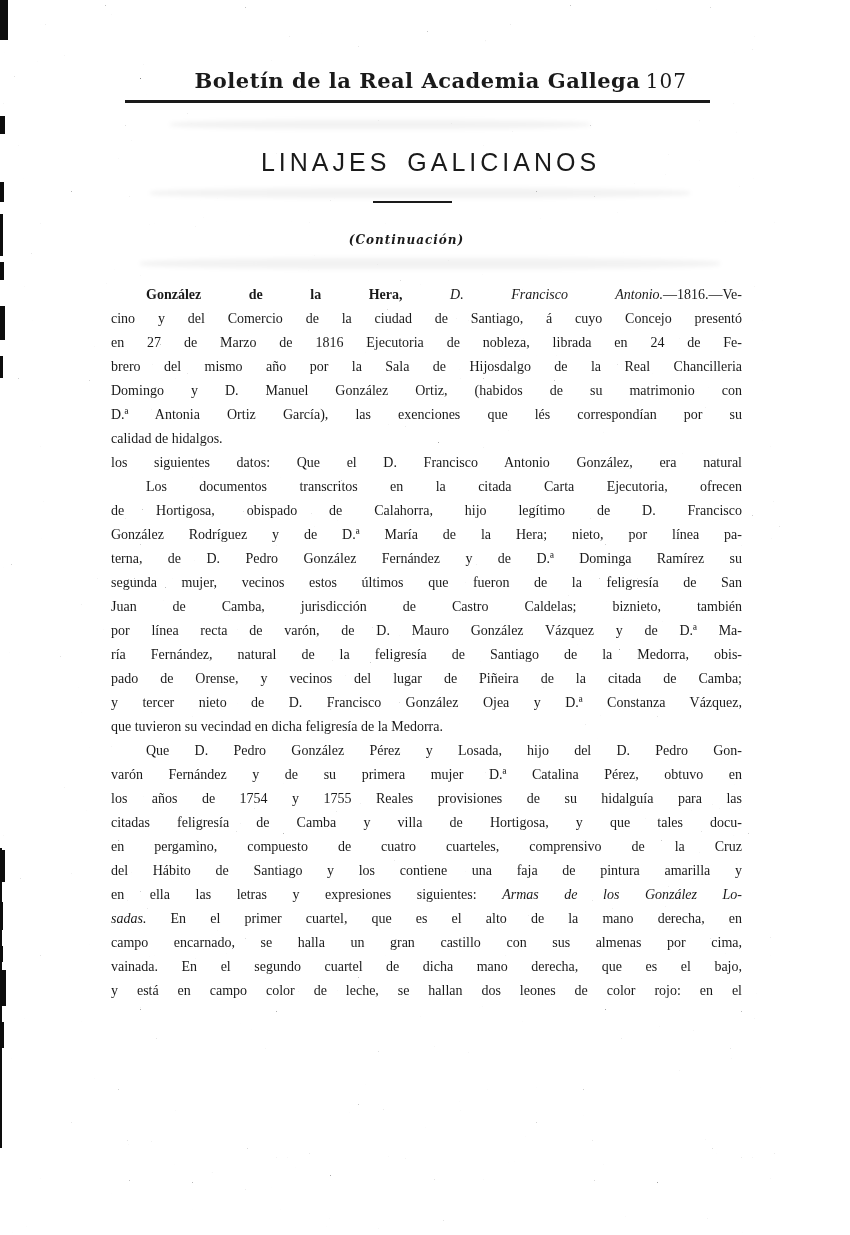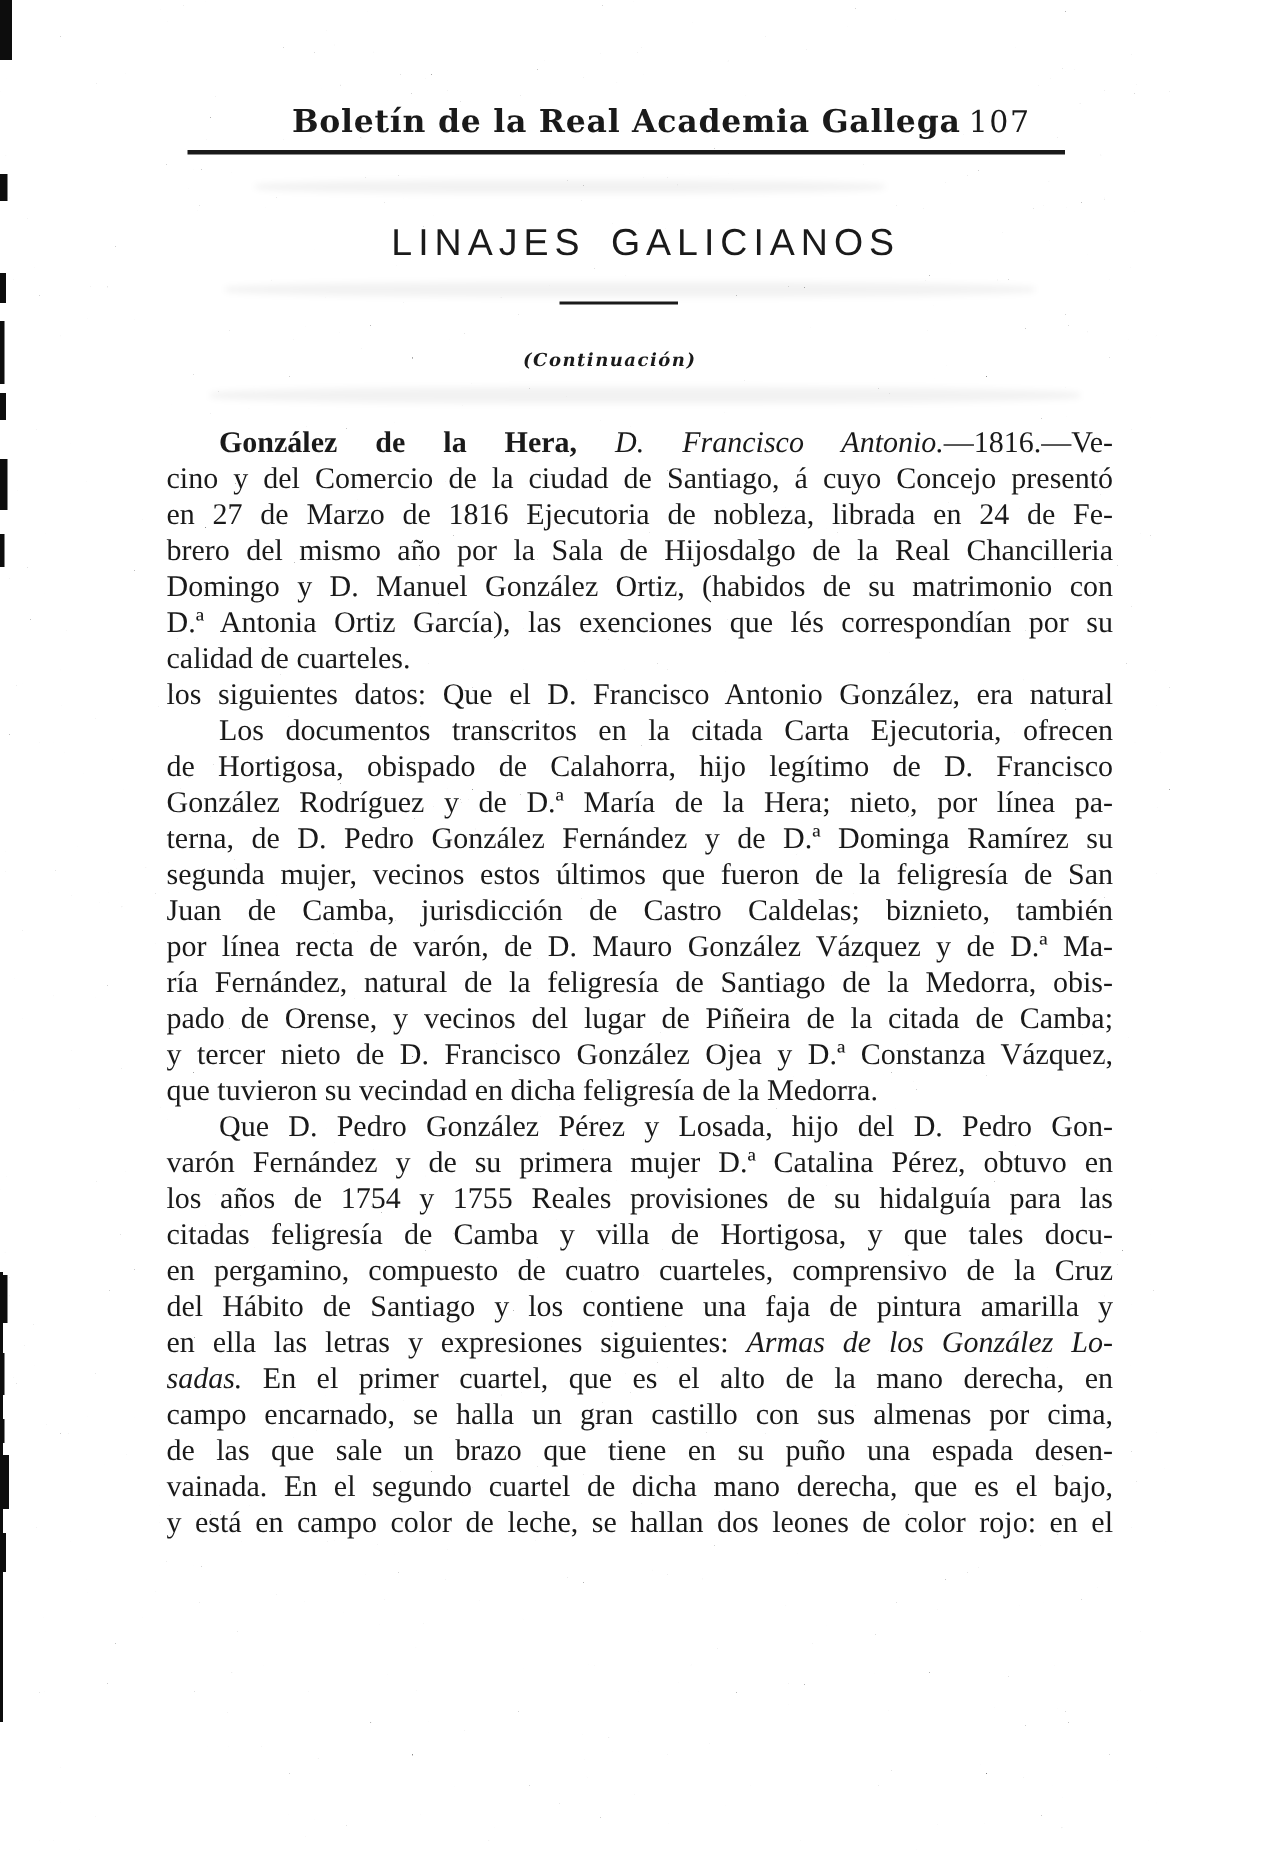--- a/index.html
+++ b/index.html
@@ -56,21 +56,21 @@
     font-family: "DejaVu Serif", serif;
     font-style: italic;
     font-weight: bold;
     font-size: 12px;
     letter-spacing: 1px;
   }
 
   .article-body {
     position: absolute; left: 111px; top: 283px; width: 631px;
     font-family: "Liberation Serif", serif;
-    font-size: 20px;
+    font-size: 14px;
     line-height: 24px;
   }
   .line {
     height: 24px;
     overflow: hidden;
     text-align: justify;
     text-align-last: justify;
   }
   .line.flush-left { text-align-last: left; }
   .line.indent { text-indent: 35px; }
@@ -121,21 +121,21 @@
   <div class="title-divider"></div>
   <div class="continuation">(Continuación)</div>
 
   <div class="article-body">
       <div class="line indent"><span class="seg-b">González de la Hera, </span><span class="seg-i">D. Francisco Antonio.</span><span>—1816.—Ve-</span></div>
       <div class="line"><span>cino y del Comercio de la ciudad de Santiago, á cuyo Concejo presentó</span></div>
       <div class="line"><span>en 27 de Marzo de 1816 Ejecutoria de nobleza, librada en 24 de Fe-</span></div>
       <div class="line"><span>brero del mismo año por la Sala de Hijosdalgo de la Real Chancilleria</span></div>
       <div class="line"><span>Domingo y D. Manuel González Ortiz, (habidos de su matrimonio con</span></div>
       <div class="line"><span>D.ª Antonia Ortiz García), las exenciones que lés correspondían por su</span></div>
-      <div class="line flush-left"><span>calidad de cuarteles.</span></div>
+      <div class="line flush-left"><span>calidad de hidalgos.</span></div>
       <div class="line"><span>los siguientes datos: Que el D. Francisco Antonio González, era natural</span></div>
       <div class="line indent"><span>Los documentos transcritos en la citada Carta Ejecutoria, ofrecen</span></div>
       <div class="line"><span>de Hortigosa, obispado de Calahorra, hijo legítimo de D. Francisco</span></div>
       <div class="line"><span>González Rodríguez y de D.ª María de la Hera; nieto, por línea pa-</span></div>
       <div class="line"><span>terna, de D. Pedro González Fernández y de D.ª Dominga Ramírez su</span></div>
       <div class="line"><span>segunda mujer, vecinos estos últimos que fueron de la feligresía de San</span></div>
       <div class="line"><span>Juan de Camba, jurisdicción de Castro Caldelas; biznieto, también</span></div>
       <div class="line"><span>por línea recta de varón, de D. Mauro González Vázquez y de D.ª Ma-</span></div>
       <div class="line"><span>ría Fernández, natural de la feligresía de Santiago de la Medorra, obis-</span></div>
       <div class="line"><span>pado de Orense, y vecinos del lugar de Piñeira de la citada de Camba;</span></div>
@@ -143,18 +143,17 @@
       <div class="line flush-left"><span>que tuvieron su vecindad en dicha feligresía de la Medorra.</span></div>
       <div class="line indent"><span>Que D. Pedro González Pérez y Losada, hijo del D. Pedro Gon-</span></div>
       <div class="line"><span>varón Fernández y de su primera mujer D.ª Catalina Pérez, obtuvo en</span></div>
       <div class="line"><span>los años de 1754 y 1755 Reales provisiones de su hidalguía para las</span></div>
       <div class="line"><span>citadas feligresía de Camba y villa de Hortigosa, y que tales docu-</span></div>
       <div class="line"><span>en pergamino, compuesto de cuatro cuarteles, comprensivo de la Cruz</span></div>
       <div class="line"><span>del Hábito de Santiago y los contiene una faja de pintura amarilla y</span></div>
       <div class="line"><span>en ella las letras y expresiones siguientes: </span><span class="seg-i">Armas de los González Lo-</span></div>
       <div class="line"><span class="seg-i">sadas.</span><span> En el primer cuartel, que es el alto de la mano derecha, en</span></div>
       <div class="line"><span>campo encarnado, se halla un gran castillo con sus almenas por cima,</span></div>
-      <div class="line"><span>de las que sale un brazo que tiene en su puño una espada desen-</span></div>
       <div class="line"><span>vainada. En el segundo cuartel de dicha mano derecha, que es el bajo,</span></div>
       <div class="line"><span>y está en campo color de leche, se hallan dos leones de color rojo: en el</span></div>
     </div>
 
 </div>
 
 </body></html>

